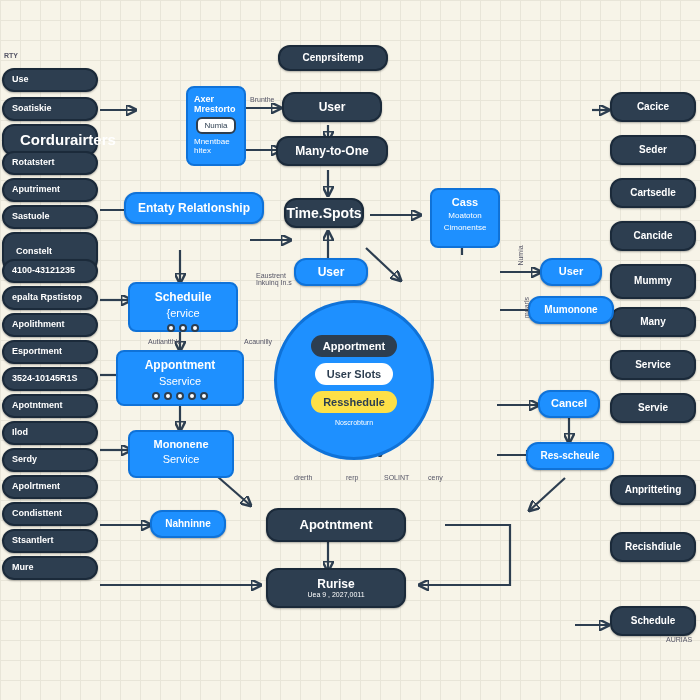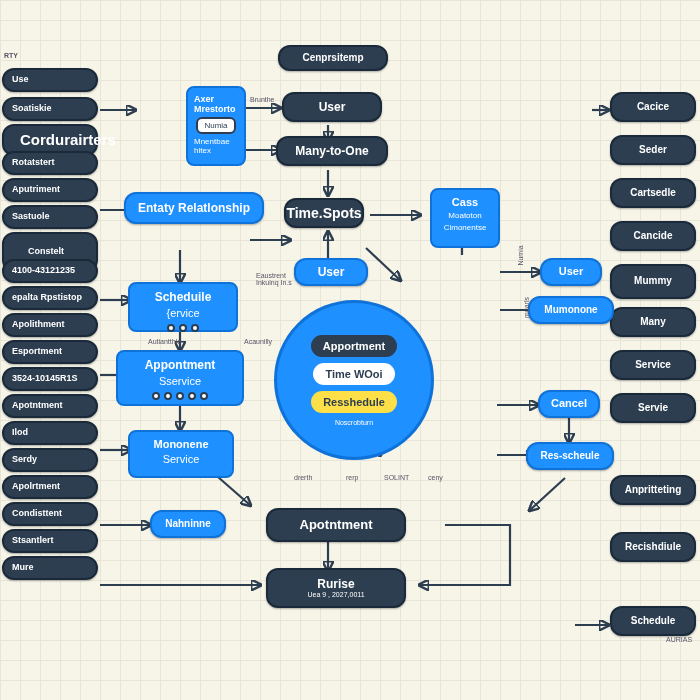--- a/index.html
+++ b/index.html
@@ -93,21 +93,21 @@
     <span>Cenprsitemp</span>
   </div>
 
 <div id="leftcol">
     <div class="node dark" style="left: 2px; top: 68px; width: 96px; height: 24px; font-size: 9px; justify-content: flex-start; padding-left: 8px;">Use</div>
     <div class="node dark" style="left: 2px; top: 97px; width: 96px; height: 24px; font-size: 9px; justify-content: flex-start; padding-left: 8px;">Soatiskie</div>
     <div class="node dark" style="left: 2px; top: 124px; width: 96px; height: 32px; font-size: 15px; justify-content: flex-start; padding-left: 16px;">Cordurairters</div>
     <div class="node dark" style="left: 2px; top: 151px; width: 96px; height: 24px; font-size: 9px; justify-content: flex-start; padding-left: 8px;">Rotatstert</div>
     <div class="node dark" style="left: 2px; top: 178px; width: 96px; height: 24px; font-size: 9px; justify-content: flex-start; padding-left: 8px;">Aputriment</div>
     <div class="node dark" style="left: 2px; top: 205px; width: 96px; height: 24px; font-size: 9px; justify-content: flex-start; padding-left: 8px;">Sastuole</div>
-    <div class="node dark" style="left: 2px; top: 232px; width: 96px; height: 40px; font-size: 9px; justify-content: flex-start; padding-left: 24px;">Constelt</div>
+    <div class="node dark" style="left: 2px; top: 232px; width: 96px; height: 40px; font-size: 9px; justify-content: flex-start; padding-left: 12px;">Constelt</div>
     <div class="node dark" style="left: 2px; top: 259px; width: 96px; height: 24px; font-size: 9px; justify-content: flex-start; padding-left: 8px;">4100-43121235</div>
     <div class="node dark" style="left: 2px; top: 286px; width: 96px; height: 24px; font-size: 9px; justify-content: flex-start; padding-left: 8px;">epalta Rpstistop</div>
     <div class="node dark" style="left: 2px; top: 313px; width: 96px; height: 24px; font-size: 9px; justify-content: flex-start; padding-left: 8px;">Apolithment</div>
     <div class="node dark" style="left: 2px; top: 340px; width: 96px; height: 24px; font-size: 9px; justify-content: flex-start; padding-left: 8px;">Esportment</div>
     <div class="node dark" style="left: 2px; top: 367px; width: 96px; height: 24px; font-size: 9px; justify-content: flex-start; padding-left: 8px;">3524-10145R1S</div>
     <div class="node dark" style="left: 2px; top: 394px; width: 96px; height: 24px; font-size: 9px; justify-content: flex-start; padding-left: 8px;">Apotntment</div>
     <div class="node dark" style="left: 2px; top: 421px; width: 96px; height: 24px; font-size: 9px; justify-content: flex-start; padding-left: 8px;">Ilod</div>
     <div class="node dark" style="left: 2px; top: 448px; width: 96px; height: 24px; font-size: 9px; justify-content: flex-start; padding-left: 8px;">Serdy</div>
     <div class="node dark" style="left: 2px; top: 475px; width: 96px; height: 24px; font-size: 9px; justify-content: flex-start; padding-left: 8px;">Apolrtment</div>
     <div class="node dark" style="left: 2px; top: 502px; width: 96px; height: 24px; font-size: 9px; justify-content: flex-start; padding-left: 8px;">Condisttent</div>
@@ -200,21 +200,21 @@
 
 <div class="node blue" style="left:538px;top:390px;width:62px;height:28px;font-size:11px;">
     <span>Cancel</span>
   </div>
 <div class="node blue" style="left:526px;top:442px;width:88px;height:28px;font-size:10px;">
     <span>Res-scheule</span>
   </div>
 
 <div class="circle" style="left:274px;top:300px;width:160px;height:160px;">
   <div class="pill" style="background:#2d3e50;color:#fff;">Apportment</div>
-  <div class="pill" style="background:#fff;color:#2d3e50;">Time WOoi</div>
+  <div class="pill" style="background:#fff;color:#2d3e50;">User Slots</div>
   <div class="pill" style="background:#fde047;color:#2d3e50;">Resshedule</div>
   <div style="font-size:7px;color:#fff;">Noscrobturn</div>
 </div>
 
 <div class="node dark" style="left:266px;top:508px;width:140px;height:34px;font-size:13px;">
     <span>Apotntment</span>
   </div>
 
 <div class="node dark" style="left:266px;top:568px;width:140px;height:40px;font-size:12px;flex-direction:column;">
   <span>Rurise</span>

